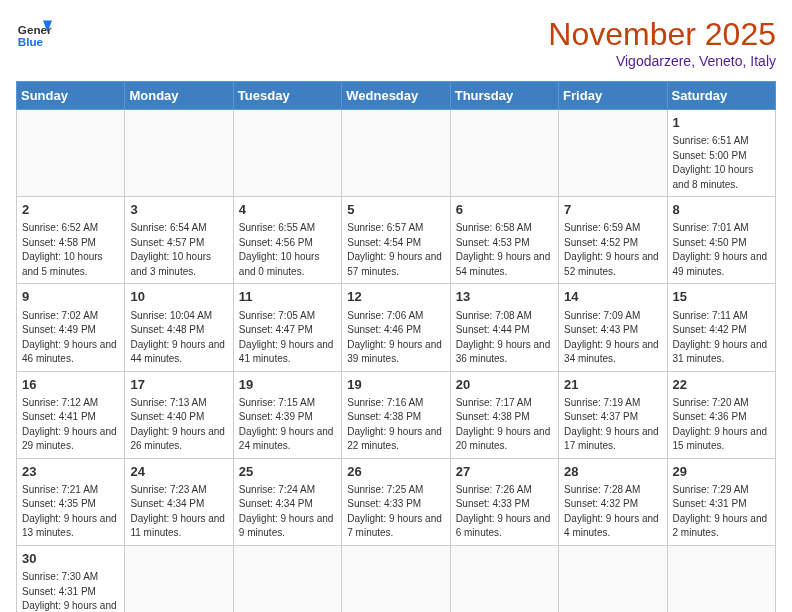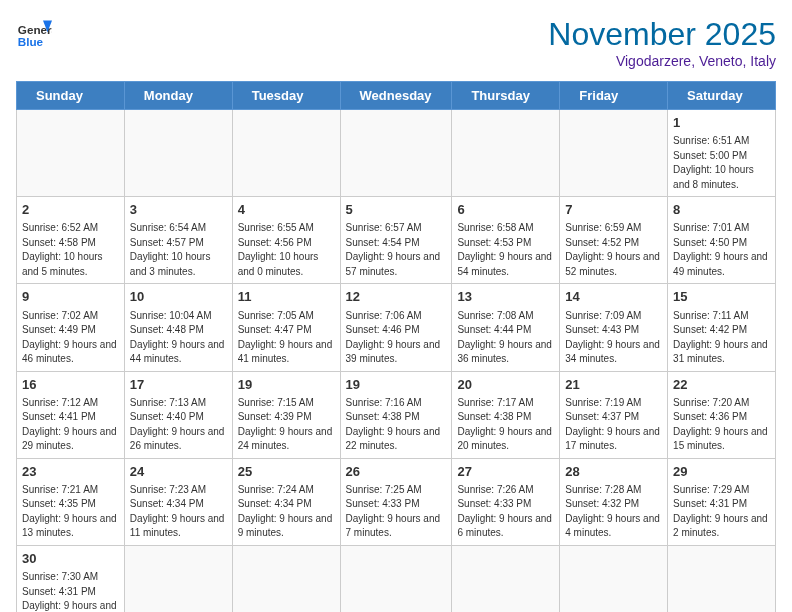--- a/index.html
+++ b/index.html
@@ -23,38 +23,38 @@
     }
     .logo-icon {
       width: 36px;
       height: 36px;
     }
     .title-block {
       text-align: right;
     }
     .month-title {
       font-size: 32px;
-      color: #0369a1;
+      color: #c2410c;
       font-weight: normal;
     }
     .location {
       font-size: 14px;
       color: #4c1d95;
     }
     .calendar {
       width: 100%;
       border-collapse: collapse;
       border: 1px solid #ccc;
     }
     .calendar th {
       background: #3d7fc1;
       color: #fff;
       font-size: 13px;
       font-weight: bold;
-      padding: 6px 19px;
+      padding: 6px 4px;
       text-align: left;
       border: 1px solid #5a96d4;
     }
     .calendar td {
       border: 1px solid #ccc;
       vertical-align: top;
       padding: 4px 5px;
       width: 107px;
       min-height: 70px;
       font-size: 10.5px;

